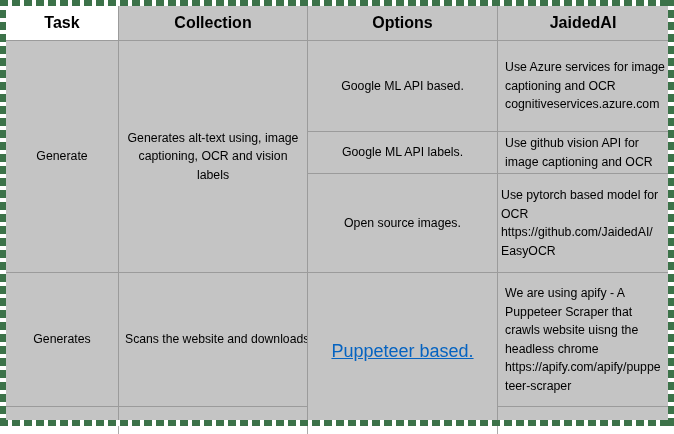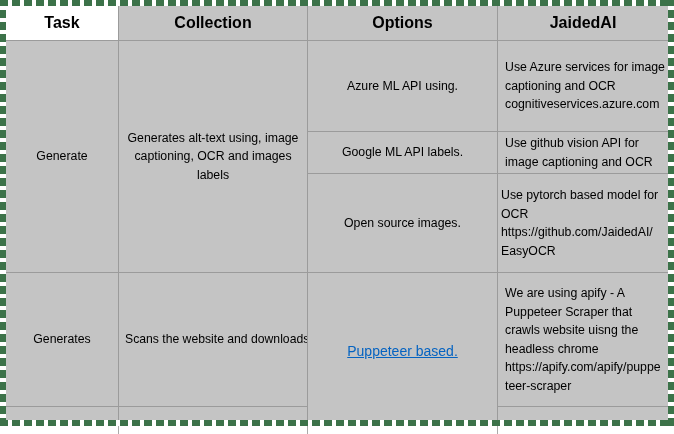--- a/index.html
+++ b/index.html
@@ -59,21 +59,21 @@
     padding:2px 3px;
   }
   td.desc-single{
     white-space:nowrap;
     padding:2px 6px;
     font-size:12.2px;
   }
   a.doc-link{
     color:var(--link);
     text-decoration:underline;
-    font-size:14px;
+    font-size:18px;
   }
   
   .below-strip{
     position:absolute;left:0;top:426px;width:674px;height:8px;
     background:#fff;z-index:4;
   }
   .below-strip .vl{
     position:absolute;top:0;width:1px;height:8px;
     background:#ABABAB;display:block;
   }
@@ -108,23 +108,23 @@
       <tr class="hdr">
         <td class="th th-task">Task</td>
         <td class="th">Collection</td>
         <td class="th">Options</td>
         <td class="th">JaidedAI</td>
       </tr>
 
       <tr class="r-azure">
         <td rowspan="3">Generate</td>
         <td rowspan="3" class="pre">Generates alt-text using, image
-captioning, OCR and images
+captioning, OCR and vision
 labels</td>
-        <td>Azure ML API using.</td>
+        <td>Google ML API based.</td>
         <td class="det pre">Use Azure services for image
 captioning and OCR
 cognitiveservices.azure.com</td>
       </tr>
 
       <tr class="r-google">
         <td>Google ML API labels.</td>
         <td class="det pre">Use github vision API for
 image captioning and OCR</td>
       </tr>

